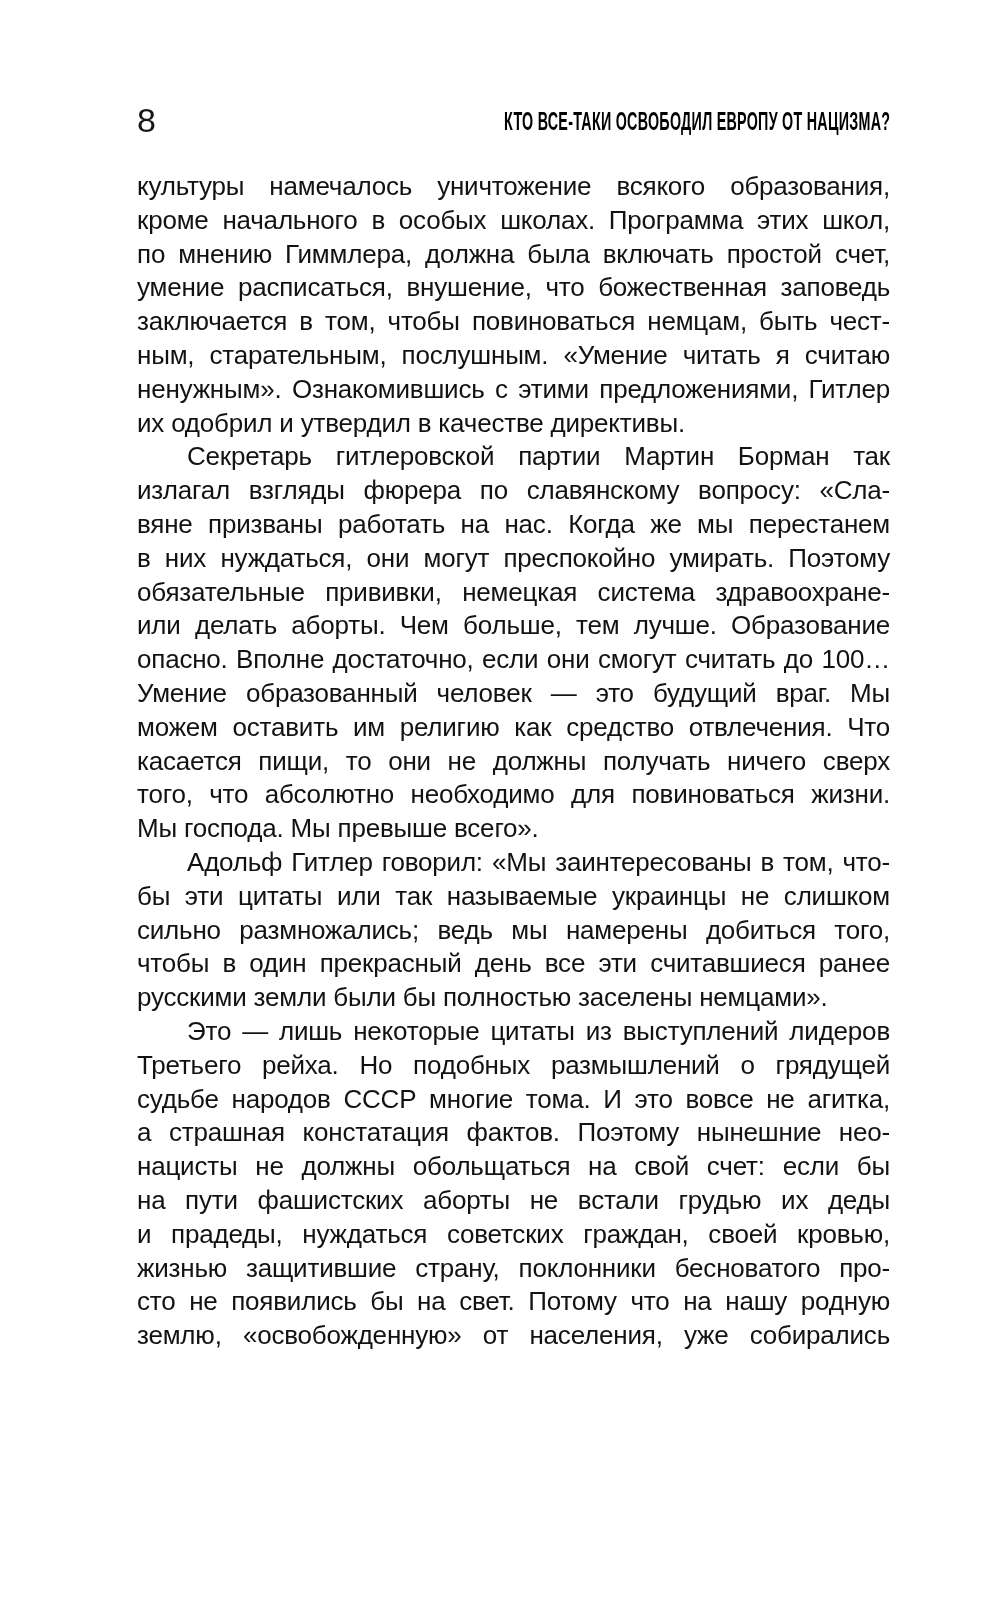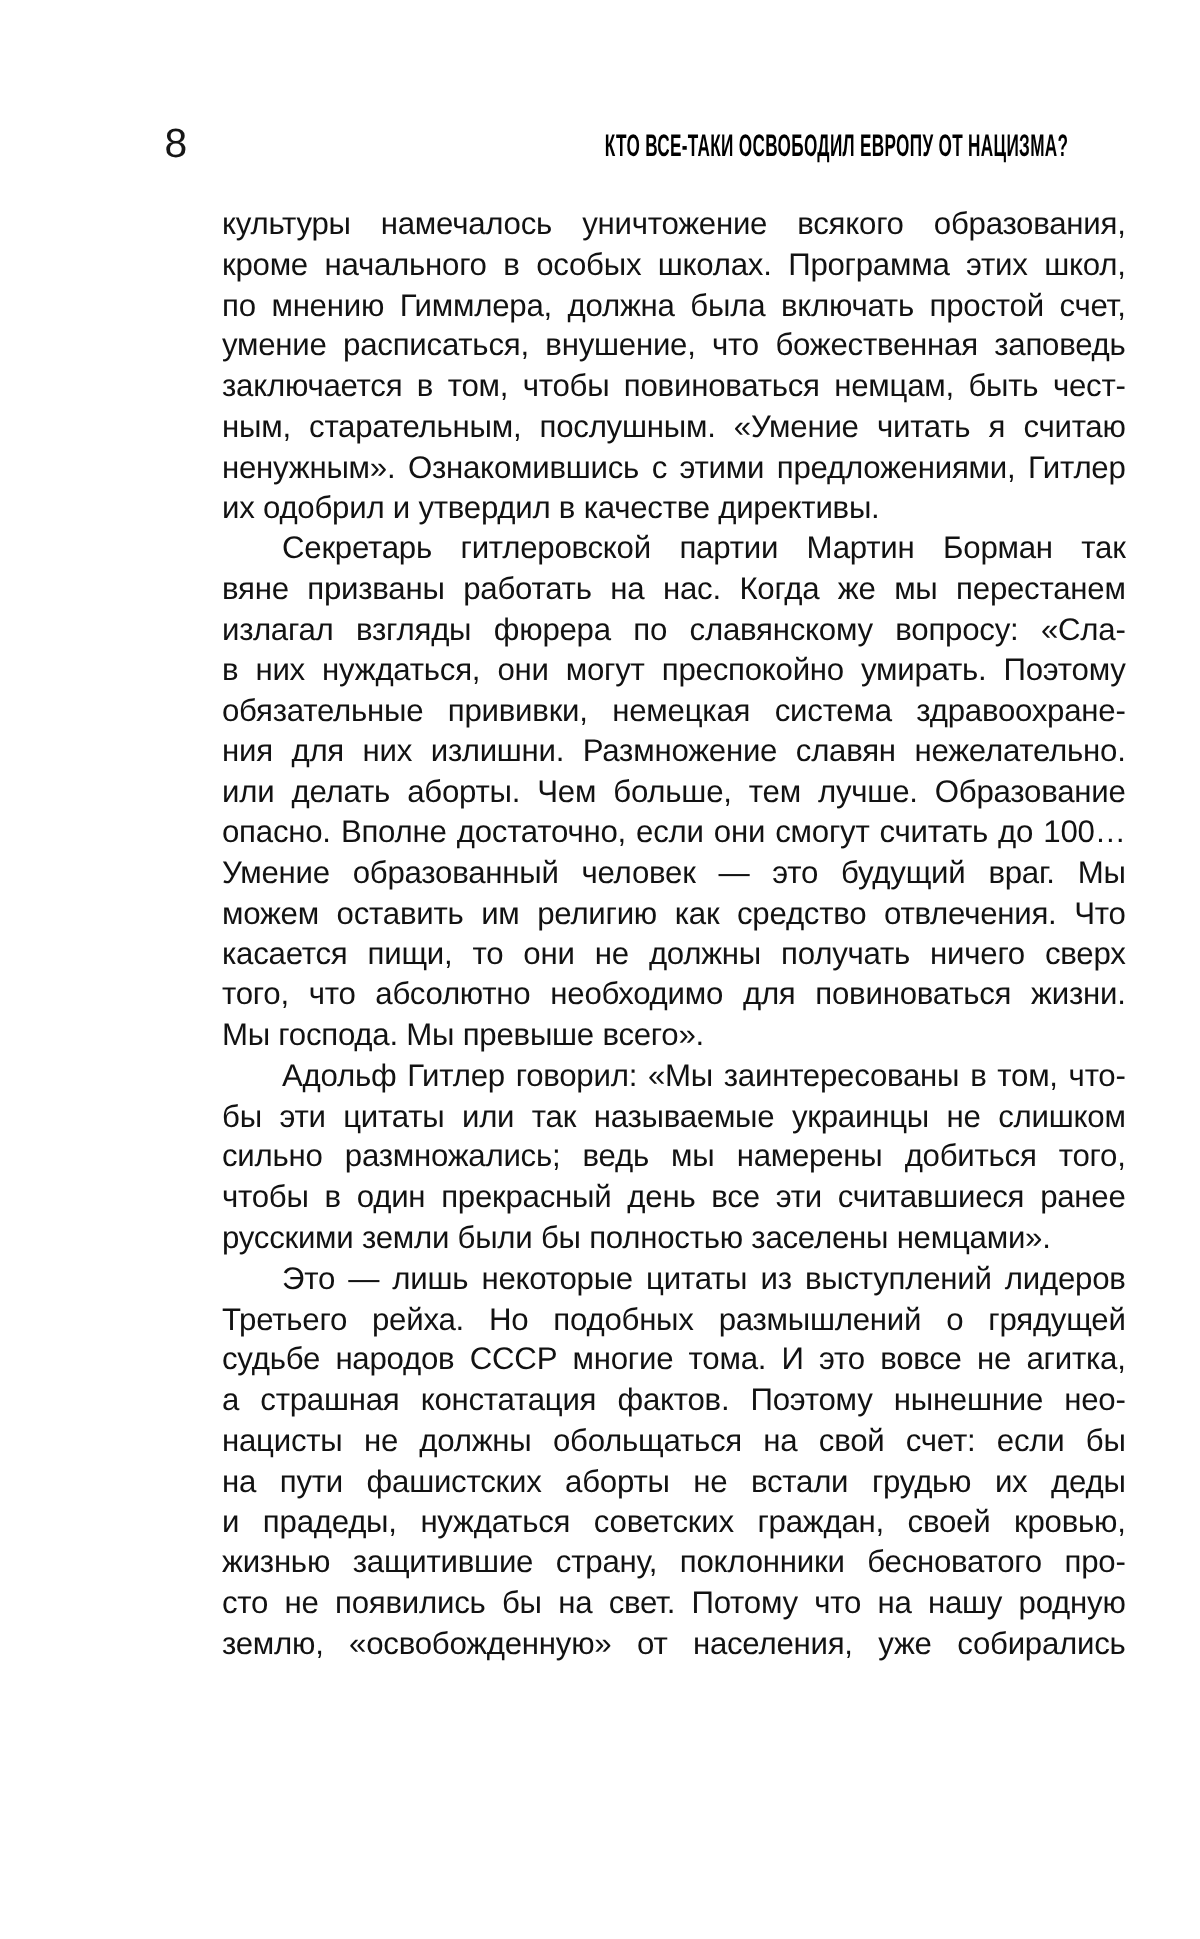--- a/index.html
+++ b/index.html
@@ -39,21 +39,20 @@
     white-space: nowrap;
     transform: scaleX(0.55);
     transform-origin: 100% 50%;
     color: #000000;
   }
   .bodytext {
     position: absolute;
     left: 137px;
     top: 170px;
     width: 753px;
-    margin-left: 48px;
   }
   .line {
     font-size: 26px;
     line-height: 33.8px;
     letter-spacing: -0.2px;
     text-align: justify;
     text-align-last: justify;
     color: #121212;
   }
   .line.pend {
@@ -77,25 +76,24 @@
   <div class="bodytext">
     <div class="line">культуры намечалось уничтожение всякого образования,</div>
     <div class="line">кроме начального в особых школах. Программа этих школ,</div>
     <div class="line">по мнению Гиммлера, должна была включать простой счет,</div>
     <div class="line">умение расписаться, внушение, что божественная заповедь</div>
     <div class="line">заключается в том, чтобы повиноваться немцам, быть чест-</div>
     <div class="line">ным, старательным, послушным. «Умение читать я считаю</div>
     <div class="line">ненужным». Ознакомившись с этими предложениями, Гитлер</div>
     <div class="line pend">их одобрил и утвердил в качестве директивы.</div>
     <div class="line indent">Секретарь гитлеровской партии Мартин Борман так</div>
+    <div class="line">излагал взгляды фюрера по славянскому вопросу: «Сла-</div>
     <div class="line">вяне призваны работать на нас. Когда же мы перестанем</div>
-    <div class="line">излагал взгляды фюрера по славянскому вопросу: «Сла-</div>
     <div class="line">в них нуждаться, они могут преспокойно умирать. Поэтому</div>
     <div class="line">обязательные прививки, немецкая система здравоохране-</div>
-    <div class="line">ния для них излишни. Размножение славян нежелательно.</div>
     <div class="line">или делать аборты. Чем больше, тем лучше. Образование</div>
     <div class="line">опасно. Вполне достаточно, если они смогут считать до 100…</div>
     <div class="line">Умение образованный человек — это будущий враг. Мы</div>
     <div class="line">можем оставить им религию как средство отвлечения. Что</div>
     <div class="line">касается пищи, то они не должны получать ничего сверх</div>
     <div class="line">того, что абсолютно необходимо для повиноваться жизни.</div>
     <div class="line pend">Мы господа. Мы превыше всего».</div>
     <div class="line indent">Адольф Гитлер говорил: «Мы заинтересованы в том, что-</div>
     <div class="line">бы эти цитаты или так называемые украинцы не слишком</div>
     <div class="line">сильно размножались; ведь мы намерены добиться того,</div>

